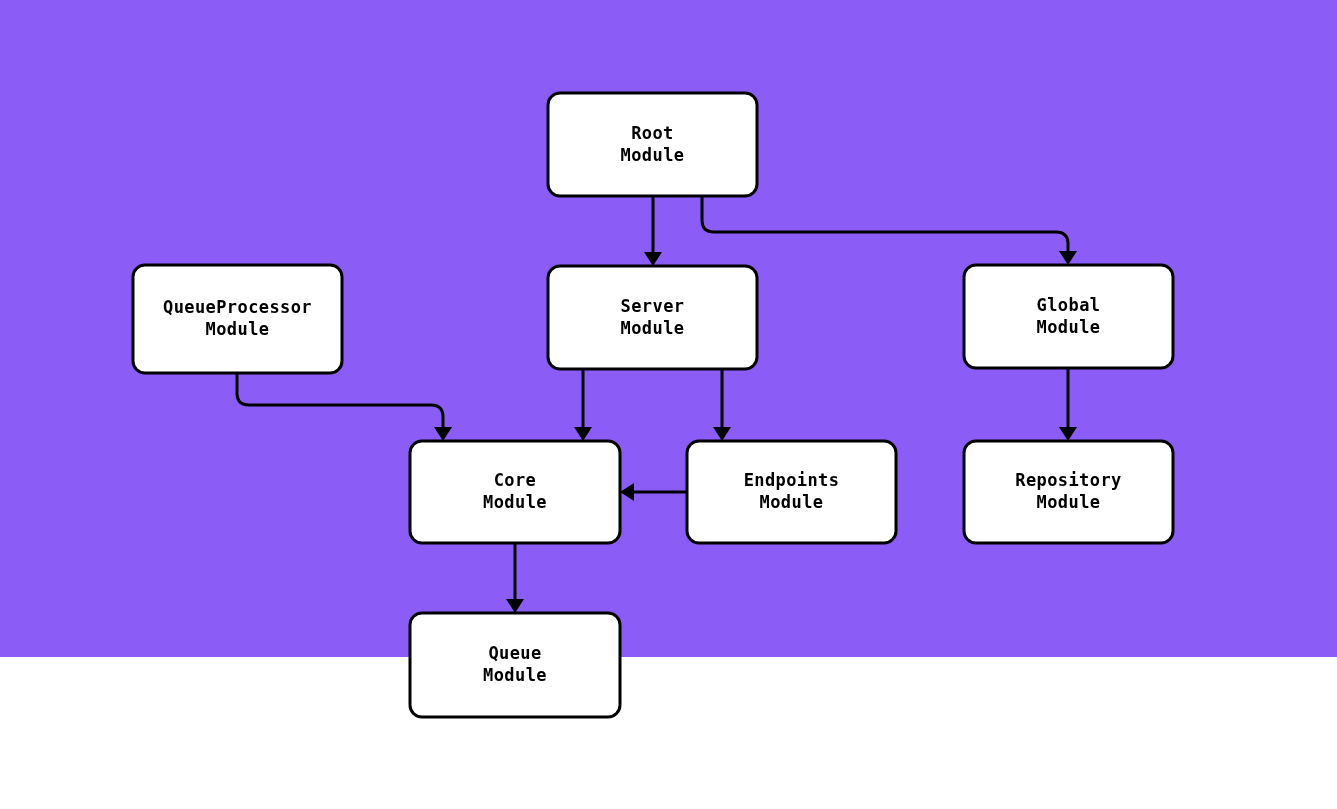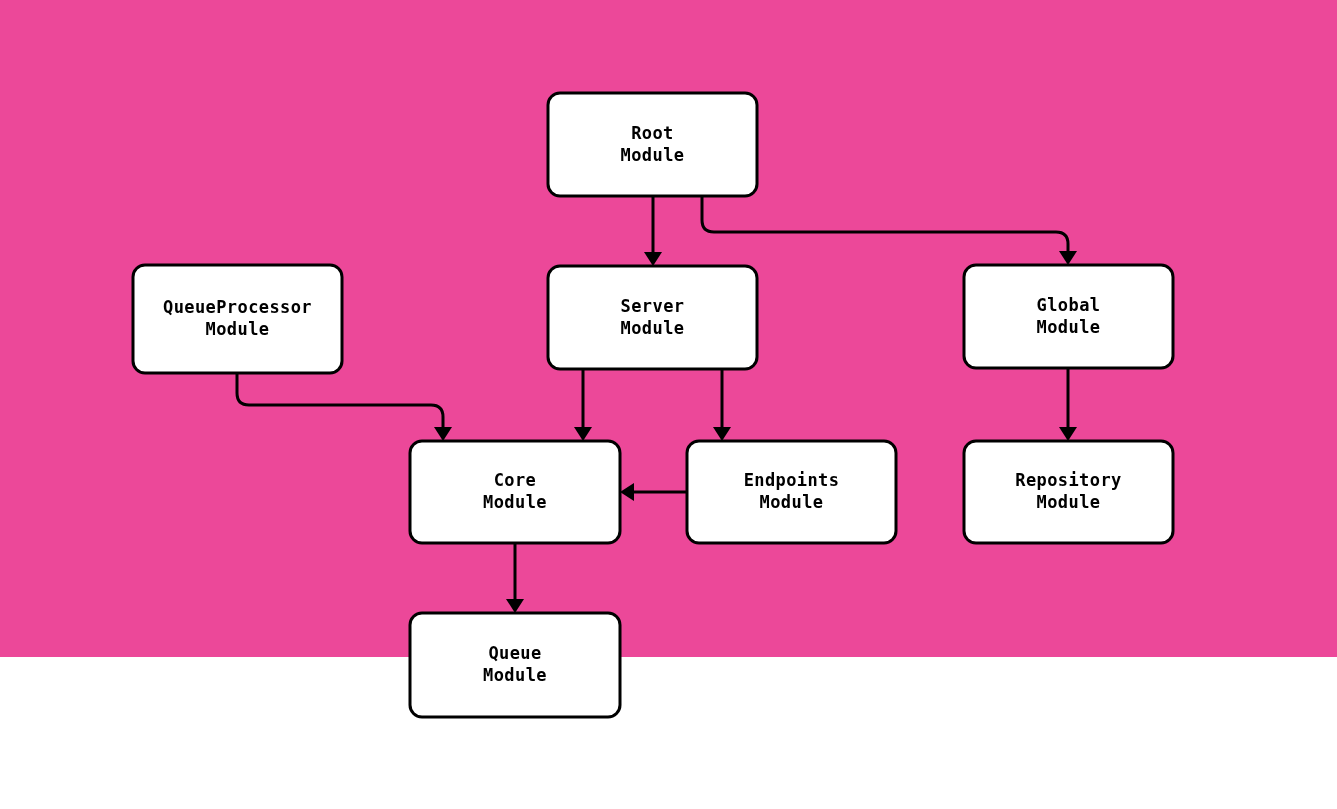--- a/index.html
+++ b/index.html
@@ -10,21 +10,21 @@
   body {
     width: 1337px;
     height: 809px;
     overflow: hidden;
     font-family: "DejaVu Sans Mono", "Liberation Mono", monospace;
   }
   #diagram-canvas {
     position: relative;
     width: 1337px;
     height: 657px;
-    background: #ec4899;
+    background: #8b5cf6;
   }
   #diagram-svg {
     position: absolute;
     top: 0;
     left: 0;
     width: 1337px;
     height: 809px;
     display: block;
   }
   .node-rect {

